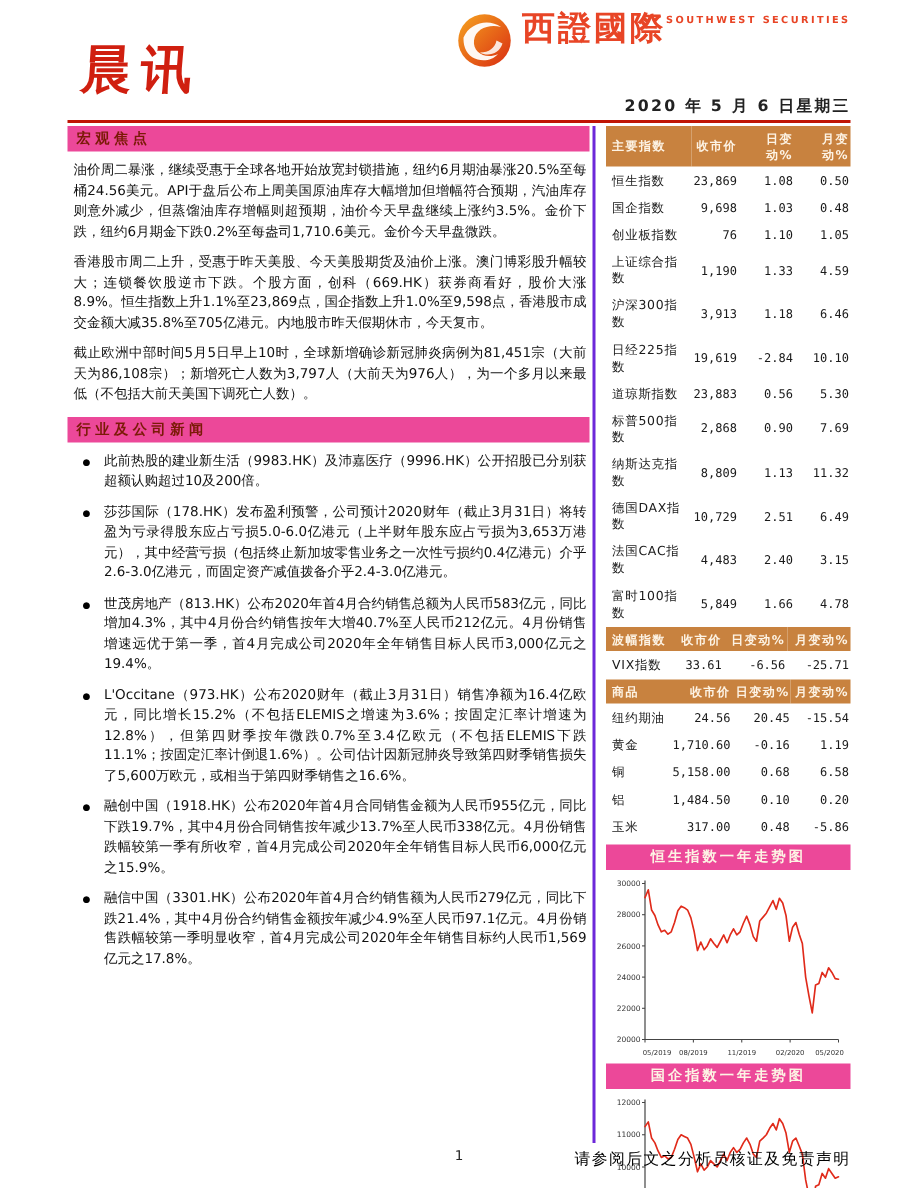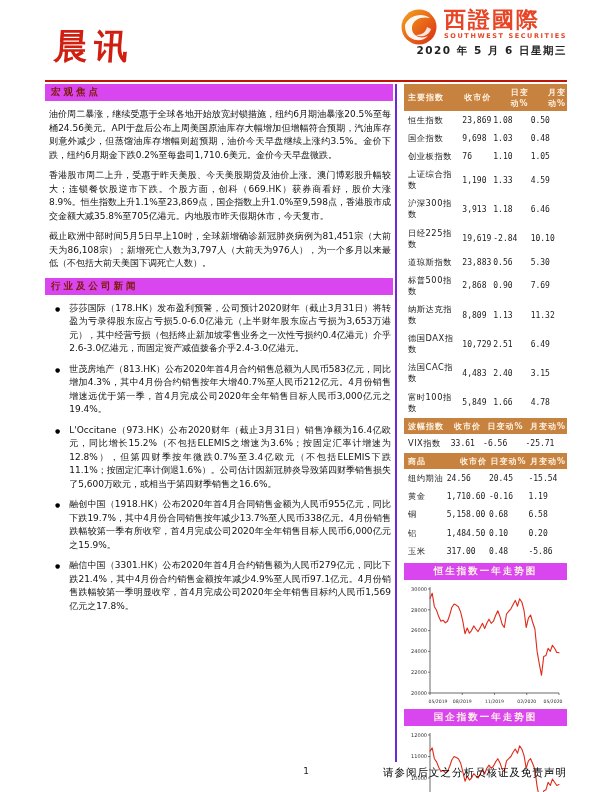--- a/index.html
+++ b/index.html
@@ -3,48 +3,48 @@
 <meta charset="utf-8">
 <style>
   html,body{margin:0;padding:0;background:#e9e9e9;}
   .page{width:612px;height:792px;background:#ffffff;position:relative;margin:0 auto;
         font-family:"DejaVu Sans","Liberation Sans",sans-serif;color:#111;overflow:hidden;}
   
   .masthead-title{position:absolute;left:54px;top:24px;font-size:34px;font-weight:bold;
         color:#d01f10;font-family:"DejaVu Serif","Liberation Serif",serif;
         letter-spacing:6px;transform:skewX(-4deg);}
   .logo{position:absolute;right:45px;top:8px;display:flex;align-items:flex-start;gap:6px;}
-  .logo-text{display:flex;flex-direction:column;align-items:flex-start;}
+  .logo-text{display:flex;flex-direction:row;align-items:flex-start;}
   .logo-cn{font-size:22px;font-weight:bold;color:#e84526;letter-spacing:2px;line-height:1.05;}
   .logo-en{font-size:6.5px;font-weight:bold;color:#e84526;letter-spacing:1.6px;margin-top:1px;}
-  .date-line{position:absolute;right:45px;top:44px;font-size:10.5px;font-weight:bold;
+  .date-line{position:absolute;right:45px;top:64px;font-size:10.5px;font-weight:bold;
         color:#222;letter-spacing:1.5px;}
   .top-rule{position:absolute;left:45px;right:45px;top:80px;height:2px;background:#c01505;}
   
   .main{position:absolute;left:45px;right:45px;top:84px;bottom:30px;display:flex;}
   .col-left{width:348px;flex:none;}
   .col-right{flex:1;border-left:2px solid #6d28d9;padding-left:7px;margin-left:2px;}
   
-  .banner{background:#d946ef;color:#7a1a06;font-weight:bold;font-size:9.5px;
+  .banner{background:#ec4899;color:#7a1a06;font-weight:bold;font-size:9.5px;
         padding:2px 6px;letter-spacing:3px;}
   .banner.light{color:#fdf3e4;letter-spacing:2px;text-align:center;}
   
   .para{font-size:9px;line-height:13.5px;text-align:justify;margin:7px 2px 7px 4px;}
   .news-item{display:flex;margin:7px 2px 7px 10px;}
   .news-bullet{flex:none;font-size:6px;line-height:13.5px;margin-right:9px;color:#000;}
   .news-text{font-size:9px;line-height:13.5px;text-align:justify;}
   
   table.idx{width:100%;border-collapse:collapse;margin:0 0 1px 0;}
   table.idx th{background:#c8823f;color:#fdf3e4;font-size:8px;font-weight:bold;
         padding:2.5px 1px;letter-spacing:1px;}
   table.idx th:first-child{text-align:left;padding-left:4px;}
   table.idx th.num{text-align:right;}
   table.idx td{font-size:8.3px;padding:3.6px 1px;color:#1a1a1a;}
   table.idx td.name{text-align:left;padding-left:4px;letter-spacing:0.5px;}
-  table.idx td.num{font-family:"DejaVu Sans Mono","Liberation Mono",monospace;font-size:8px;}
+  table.idx td.num{text-align:right;font-family:"DejaVu Sans Mono","Liberation Mono",monospace;font-size:8px;}
   
   .chart-block{margin-top:3px;}
   .chart-svg{display:block;margin-top:4px;}
   
   .page-number{position:absolute;bottom:16px;left:0;width:612px;text-align:center;font-size:9px;color:#222;}
   .disclaimer{position:absolute;bottom:12px;right:45px;font-size:10.5px;font-weight:normal;
         color:#000;letter-spacing:1px;}
 </style>
 </head>
 <body>
@@ -81,20 +81,24 @@
     <div class="col-left">
       <div class="banner">宏观焦点</div>
       <div>
           <p class="para">油价周二暴涨，继续受惠于全球各地开始放宽封锁措施，纽约6月期油暴涨20.5%至每桶24.56美元。API于盘后公布上周美国原油库存大幅增加但增幅符合预期，汽油库存则意外减少，但蒸馏油库存增幅则超预期，油价今天早盘继续上涨约3.5%。金价下跌，纽约6月期金下跌0.2%至每盎司1,710.6美元。金价今天早盘微跌。</p>
           <p class="para">香港股市周二上升，受惠于昨天美股、今天美股期货及油价上涨。澳门博彩股升幅较大；连锁餐饮股逆市下跌。个股方面，创科（669.HK）获券商看好，股价大涨8.9%。恒生指数上升1.1%至23,869点，国企指数上升1.0%至9,598点，香港股市成交金额大减35.8%至705亿港元。内地股市昨天假期休市，今天复市。</p>
           <p class="para">截止欧洲中部时间5月5日早上10时，全球新增确诊新冠肺炎病例为81,451宗（大前天为86,108宗）；新增死亡人数为3,797人（大前天为976人），为一个多月以来最低（不包括大前天美国下调死亡人数）。</p>
         </div>
 
       <div class="banner">行业及公司新闻</div>
       <div>
+          <div class="news-item">
+            <span class="news-bullet">●</span>
+            <span class="news-text">此前热股的建业新生活（9983.HK）及沛嘉医疗（9996.HK）公开招股已分别获超额认购超过10及200倍。</span>
+          </div>
           <div class="news-item">
             <span class="news-bullet">●</span>
             <span class="news-text">莎莎国际（178.HK）发布盈利预警，公司预计2020财年（截止3月31日）将转盈为亏录得股东应占亏损5.0-6.0亿港元（上半财年股东应占亏损为3,653万港元），其中经营亏损（包括终止新加坡零售业务之一次性亏损约0.4亿港元）介乎2.6-3.0亿港元，而固定资产减值拨备介乎2.4-3.0亿港元。</span>
           </div>
           <div class="news-item">
             <span class="news-bullet">●</span>
             <span class="news-text">世茂房地产（813.HK）公布2020年首4月合约销售总额为人民币583亿元，同比增加4.3%，其中4月份合约销售按年大增40.7%至人民币212亿元。4月份销售增速远优于第一季，首4月完成公司2020年全年销售目标人民币3,000亿元之19.4%。</span>
           </div>
           <div class="news-item">
             <span class="news-bullet">●</span>

